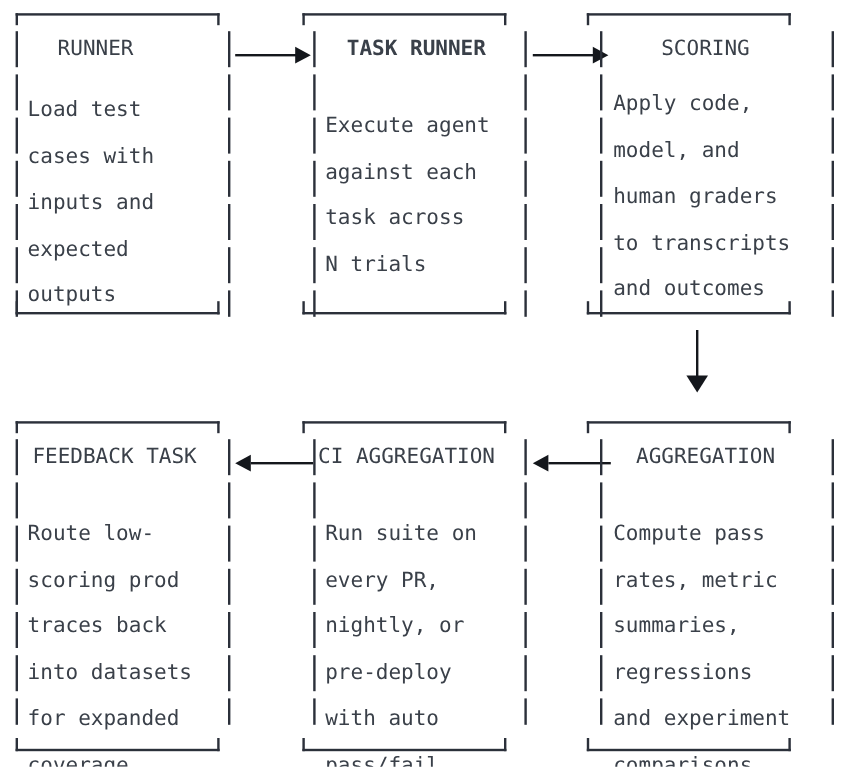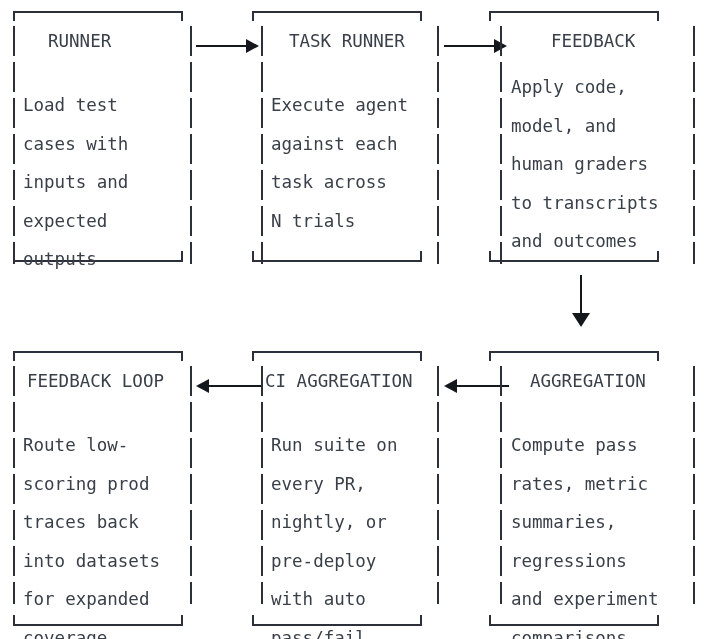--- a/index.html
+++ b/index.html
@@ -135,21 +135,21 @@
       <div class="vseg" style="top:144px; height:30px;"></div>
       <div class="vseg" style="top:180px; height:30px;"></div>
       <div class="vseg" style="top:216px; height:22px;"></div>
     </div>
 
     <div class="edge-h" style="left:13px;  top:260px; width:170px;"></div>
     <div class="corner" style="left:13px;  top:251px; height:11px;"></div>
     <div class="corner" style="left:181px; top:251px; height:11px;"></div>
 
     <div class="box-title" style="left:48px; top:31px;">RUNNER</div>
-    <div class="body-block" style="left:23px; top:86px;">Load test
+    <div class="body-block" style="left:23px; top:73px;">Load test
 cases with
 inputs and
 expected
 outputs</div>
   </div>
 
   <div>
     <div class="arrow-shaft-h" style="left:196px; top:45px; width:52px;"></div>
     <div class="arrow-head-r" style="left:246px; top:39px;"></div>
   </div>
@@ -175,21 +175,21 @@
       <div class="vseg" style="top:108px; height:30px;"></div>
       <div class="vseg" style="top:144px; height:30px;"></div>
       <div class="vseg" style="top:180px; height:30px;"></div>
       <div class="vseg" style="top:216px; height:22px;"></div>
     </div>
 
     <div class="edge-h" style="left:252px; top:260px; width:170px;"></div>
     <div class="corner" style="left:252px; top:251px; height:11px;"></div>
     <div class="corner" style="left:420px; top:251px; height:11px;"></div>
 
-    <div class="box-title" style="left:289px; top:31px;">TASK RUNNER</div>
+    <div class="box-title" style="left:289px; top:31px;font-weight:bold;">TASK RUNNER</div>
     <div class="body-block" style="left:271px; top:86px;">Execute agent
 against each
 task across
 N trials</div>
   </div>
 
   <div>
     <div class="arrow-shaft-h" style="left:444px; top:45px; width:52px;"></div>
     <div class="arrow-head-r" style="left:494px; top:39px;"></div>
   </div>
@@ -215,21 +215,21 @@
       <div class="vseg" style="top:108px; height:30px;"></div>
       <div class="vseg" style="top:144px; height:30px;"></div>
       <div class="vseg" style="top:180px; height:30px;"></div>
       <div class="vseg" style="top:216px; height:22px;"></div>
     </div>
 
     <div class="edge-h" style="left:489px; top:260px; width:170px;"></div>
     <div class="corner" style="left:489px; top:251px; height:11px;"></div>
     <div class="corner" style="left:657px; top:251px; height:11px;"></div>
 
-    <div class="box-title" style="left:551px; top:31px;">FEEDBACK</div>
+    <div class="box-title" style="left:551px; top:31px;">SCORING</div>
     <div class="body-block" style="left:511px; top:68px;">Apply code,
 model, and
 human graders
 to transcripts
 and outcomes</div>
   </div>
 
   <div>
     <div class="arrow-shaft-v" style="left:580px; top:275px; height:42px;"></div>
     <div class="arrow-head-d" style="left:572px; top:313px;"></div>
@@ -256,21 +256,21 @@
       <div class="vseg" style="top:108px; height:30px;"></div>
       <div class="vseg" style="top:144px; height:30px;"></div>
       <div class="vseg" style="top:180px; height:30px;"></div>
       <div class="vseg" style="top:216px; height:22px;"></div>
     </div>
 
     <div class="edge-h" style="left:13px;  top:624px; width:170px;"></div>
     <div class="corner" style="left:13px;  top:615px; height:11px;"></div>
     <div class="corner" style="left:181px; top:615px; height:11px;"></div>
 
-    <div class="box-title" style="left:27px; top:371px;">FEEDBACK LOOP</div>
+    <div class="box-title" style="left:27px; top:371px;">FEEDBACK TASK</div>
     <div class="body-block" style="left:23px; top:426px;">Route low-
 scoring prod
 traces back
 into datasets
 for expanded
 coverage</div>
   </div>
 
   <div>
     <div class="arrow-shaft-h" style="left:209px; top:385px; width:52px;"></div>

